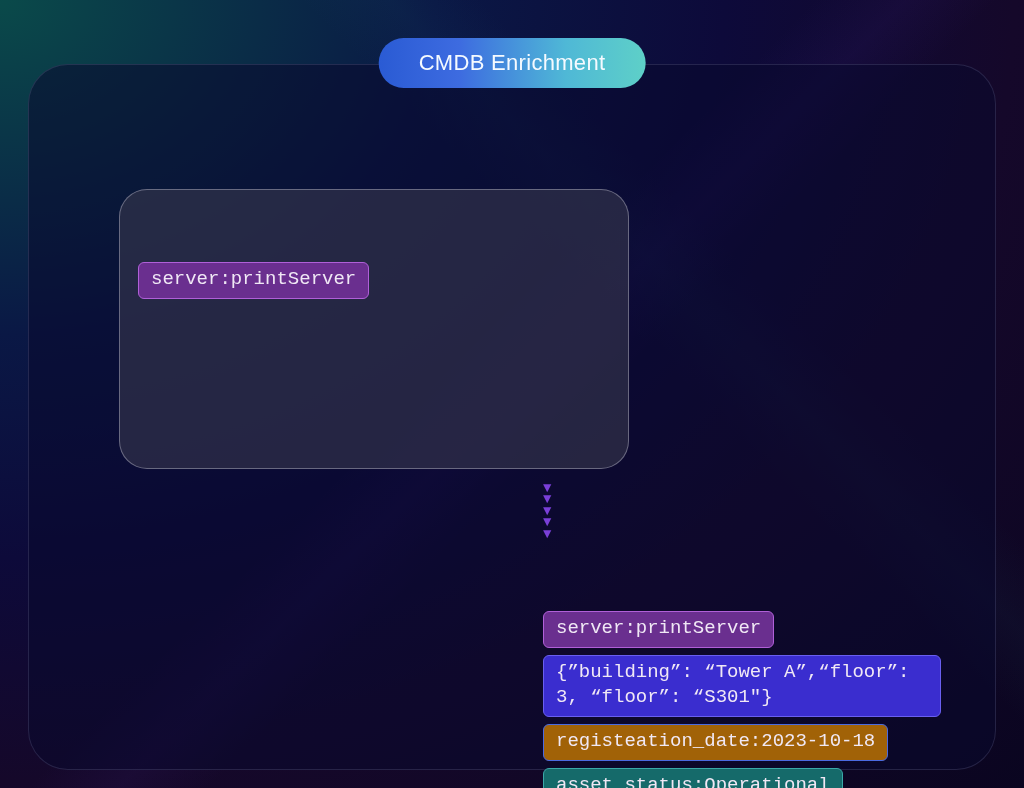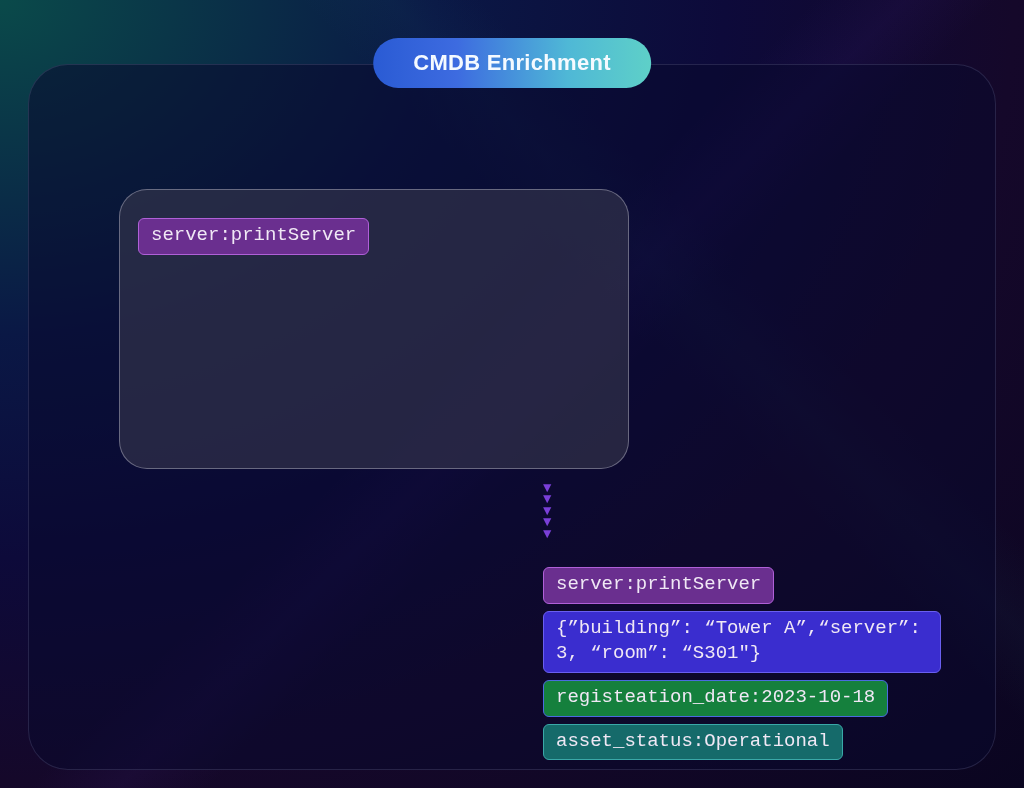--- a/index.html
+++ b/index.html
@@ -34,21 +34,21 @@
   }
   .title-pill {
     position: absolute;
     top: 38px;
     left: 50%;
     transform: translateX(-50%);
     background: linear-gradient(90deg, #2a5bd4 0%, #3d6be0 30%, #4fb8d6 70%, #5ed0c8 100%);
     color: #f5faff;
     font-family: -apple-system, 'Segoe UI', Arial, sans-serif;
     font-size: 22px;
-    font-weight: 700;
+    font-weight: 400;
     padding: 12px 40px;
     border-radius: 30px;
     z-index: 5;
     letter-spacing: 0.3px;
   }
   .input-box {
     position: absolute;
     left: 90px;
     top: 124px;
     width: 510px;
@@ -66,31 +66,32 @@
     padding: 4px 12px 5px 12px;
     border-radius: 6px;
     border: 1.5px solid;
     line-height: 1.35;
     margin-bottom: 8px;
     white-space: pre-wrap;
   }
   .tag-purple {
     background: #6a2f8f;
     border-color: #b060d8;
+    margin-top: 44px;
   }
   .tag-grey {
     background: #4a4a58;
     border-color: #8a8a98;
   }
   .tag-indigo {
     background: #3a2dcf;
     border-color: #6a5ff0;
   }
   .tag-blue {
-    background: #15803d;
+    background: #a16207;
     border-color: #4a6ae0;
   }
   .tag-teal {
     background: #156a6a;
     border-color: #3aa8a8;
   }
   .arrow-stack {
     position: absolute;
     left: 514px;
     top: 418px;
@@ -134,18 +135,18 @@
   <div class="arrow-stack">
     <span>▼</span>
     <span>▼</span>
     <span>▼</span>
     <span>▼</span>
     <span>▼</span>
   </div>
 
   <div class="output-stack">
     <span class="tag tag-purple">server:printServer</span>
-    <span class="tag tag-indigo wide">{”building”: “Tower A”,“server”: 3, “room”: “S301"}</span>
+    <span class="tag tag-indigo wide">{”building”: “Tower A”,“floor”: 3, “floor”: “S301"}</span>
     <span class="tag tag-blue">registeation_date:2023-10-18</span>
     <span class="tag tag-teal">asset_status:Operational</span>
   </div>
 
 </div>
 
 </body></html>

